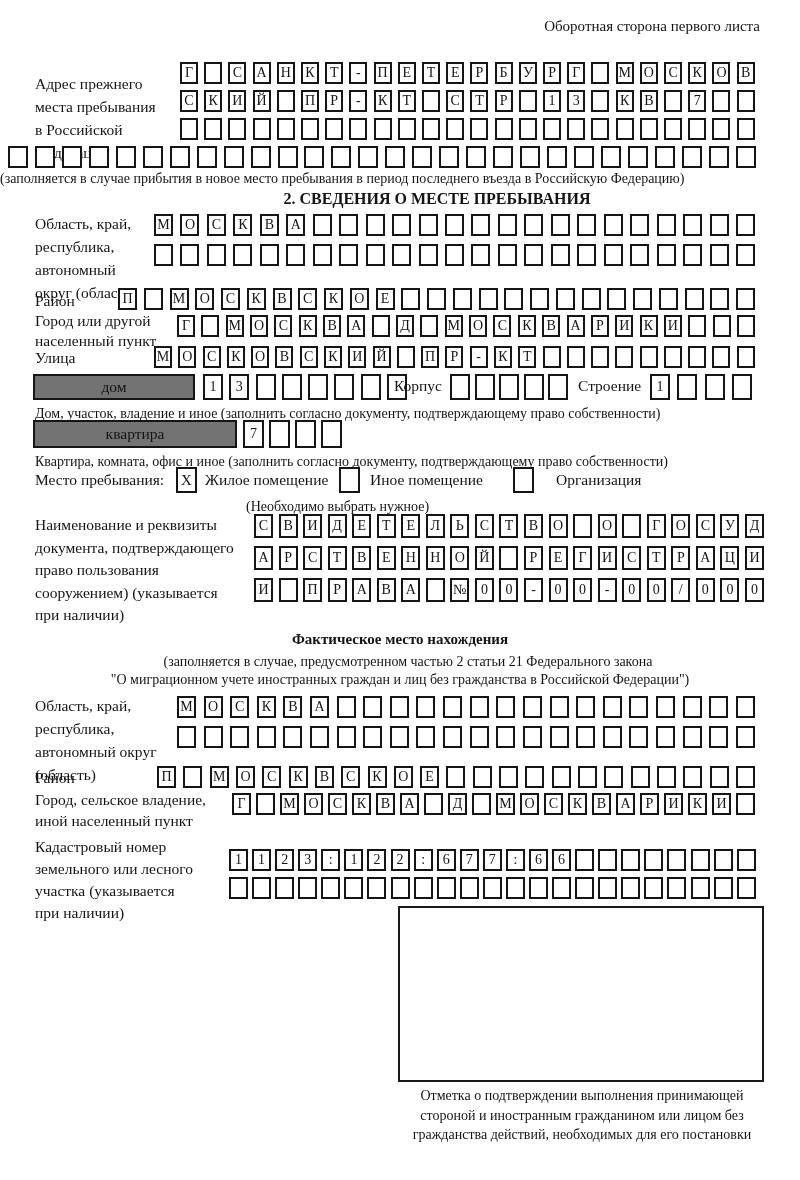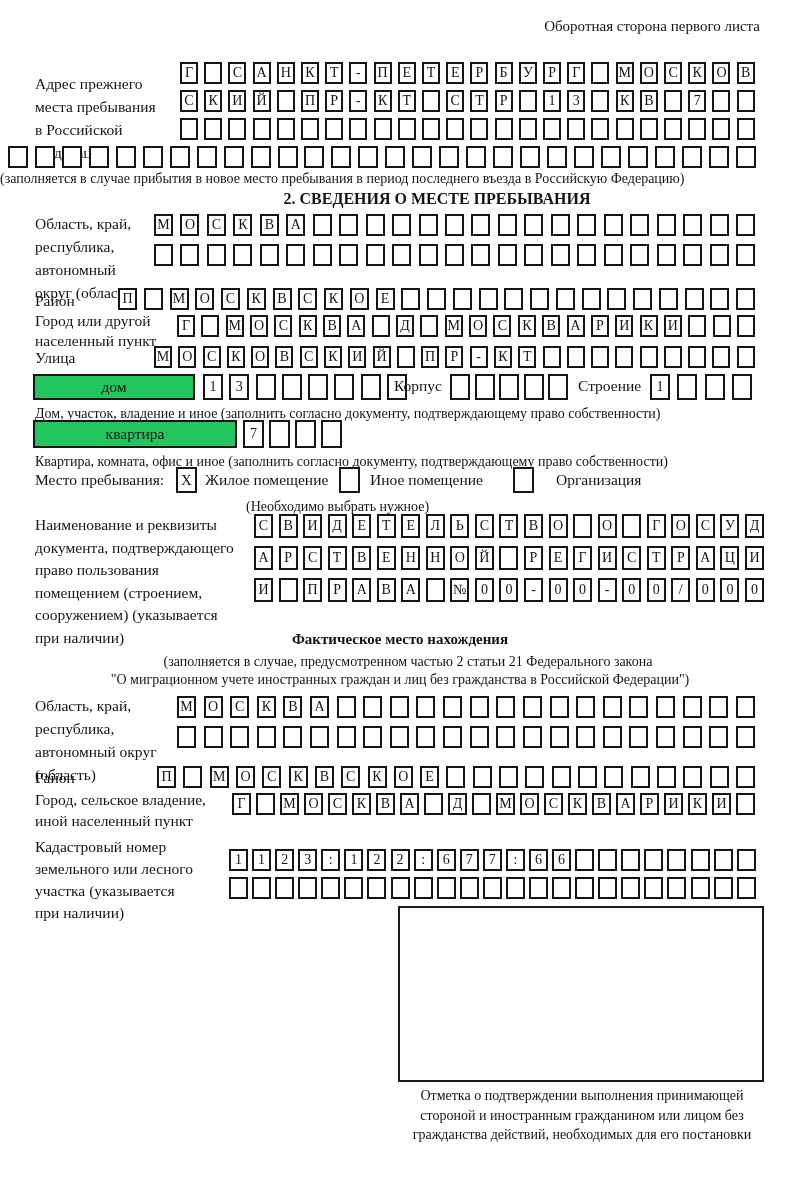--- a/index.html
+++ b/index.html
@@ -20,21 +20,21 @@
     height:var(--ch,22px);
   }
   .grid .cell {
     flex:0 0 var(--cw,18px); height:var(--ch,22px); box-sizing:border-box;
     border:2px solid #151515; display:flex; align-items:center; justify-content:center;
     font-size:14px; background:#fff;
   }
   .widebox {
     position:absolute; box-sizing:border-box; border:2px solid #151515;
     display:flex; align-items:center; justify-content:center;
-    font-size:15.5px; background:#22c55e;
+    font-size:15.5px; background:#737373;
   }
   .chk {
     position:absolute; box-sizing:border-box; width:21px; height:26px;
     border:2px solid #151515; display:flex; align-items:center; justify-content:center;
     font-size:15px; background:#fff;
   }
   .stamp {
     position:absolute; box-sizing:border-box; border:2px solid #1a1a1a; background:#fff;
   }
 </style>
@@ -352,21 +352,20 @@
   <div class="chk" style="left:339px; top:467px;"></div>
   <div class="t" style="left:370px; top:471px;">Иное помещение</div>
   <div class="chk" style="left:513px; top:467px;"></div>
   <div class="t" style="left:556px; top:471px;">Организация</div>
   <div class="t small" style="left:246px; top:499px;">(Необходимо выбрать нужное)</div>
 
   <div class="lines" style="left:35px; top:514px; line-height:22.5px;">
       <div>Наименование и реквизиты</div>
       <div>документа, подтверждающего</div>
       <div>право пользования</div>
-      <div>помещением (строением,</div>
       <div>сооружением) (указывается</div>
       <div>при наличии)</div>
     </div>
   <div class="grid" style="left:254px; top:514px; width:510px; --cw:19px; --ch:24px;">
       <div class="cell">С</div>
       <div class="cell">В</div>
       <div class="cell">И</div>
       <div class="cell">Д</div>
       <div class="cell">Е</div>
       <div class="cell">Т</div>

